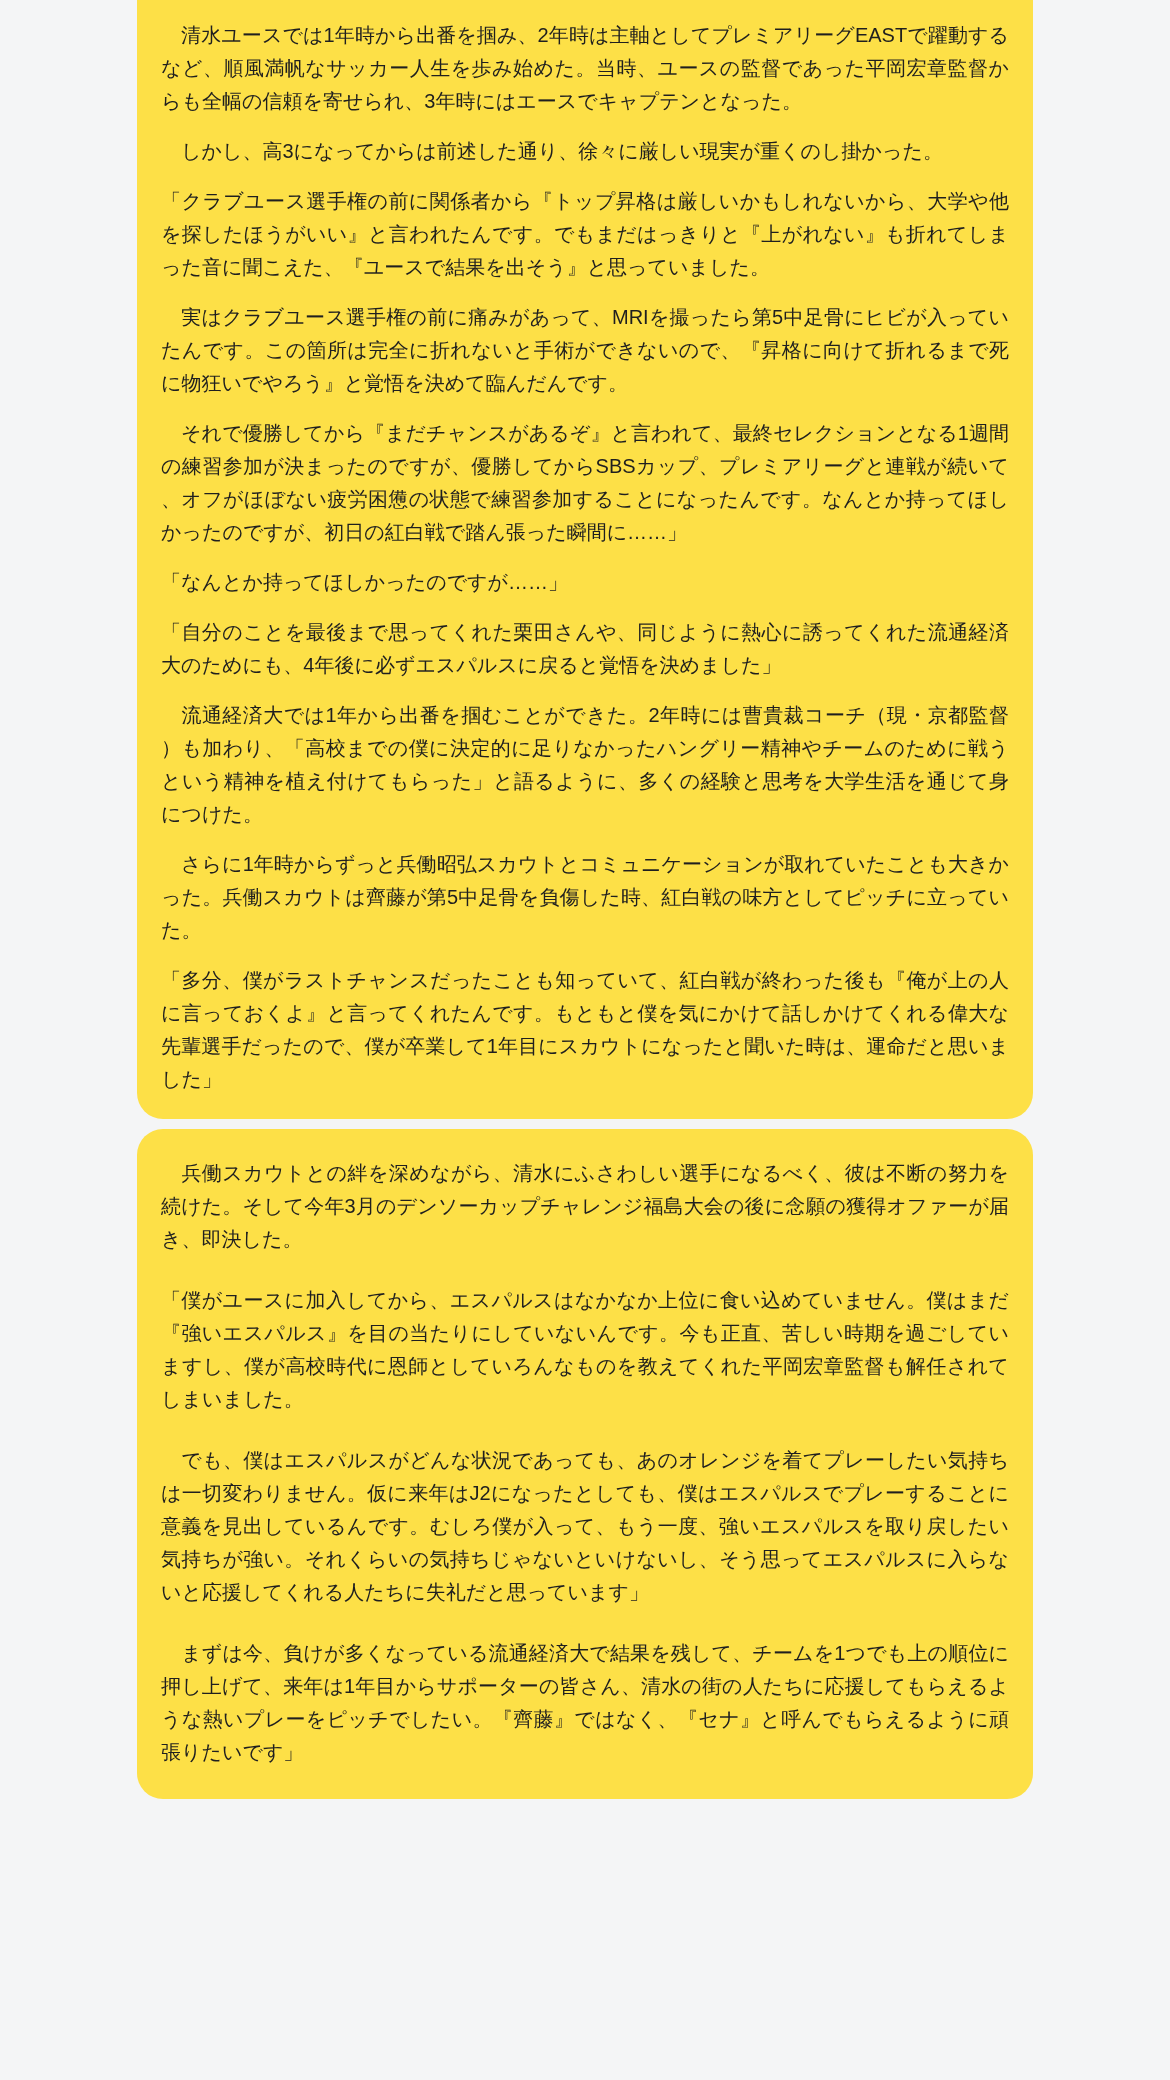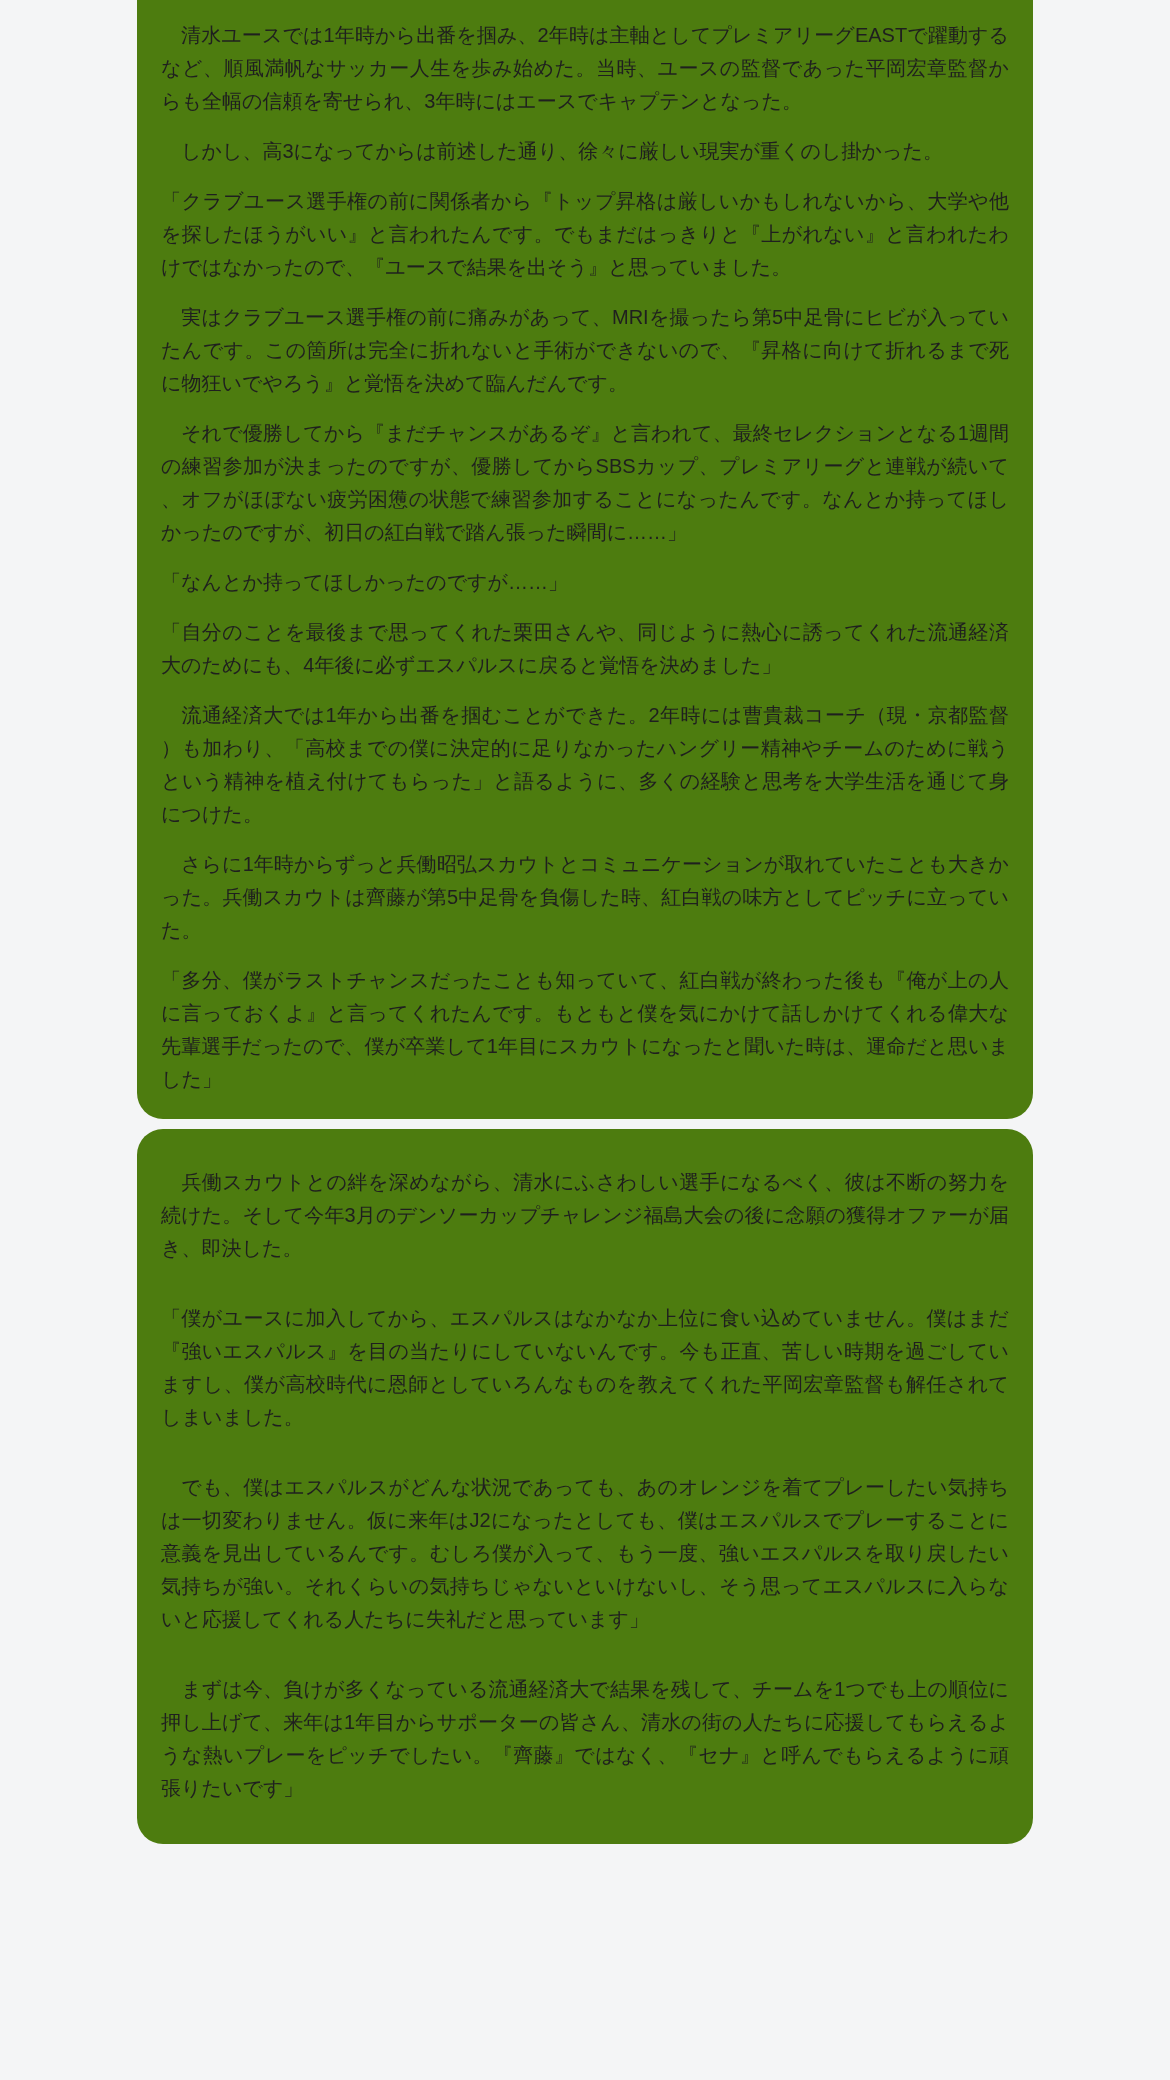--- a/index.html
+++ b/index.html
@@ -17,53 +17,53 @@
   .page {
     width: 1170px;
     height: 2080px;
     display: flex;
     flex-direction: column;
     align-items: center;
   }
   .card {
     box-sizing: border-box;
     width: 896px;
-    background: #4d7c0f;
+    background: #fde047;
     padding: 2px 24px 6px 24px;
   }
   .card-top {
     border-radius: 0 0 26px 26px;
   }
   .card-bottom {
     margin-top: 10px;
     border-radius: 26px;
     padding-top: 0;
     padding-bottom: 2px;
   }
   .card p {
     margin: 17px 0;
     font-size: 20px;
     line-height: 33px;
     text-align: justify;
     word-break: break-all;
     line-break: anywhere;
   }
   .card-bottom p {
-    margin: 37px 0;
+    margin: 28px 0;
   }
 </style>
 </head>
 <body>
 
 <div class="page">
 
   <section class="card card-top">
     <p>　清水ユースでは1年時から出番を掴み、2年時は主軸としてプレミアリーグEASTで躍動するなど、順風満帆なサッカー人生を歩み始めた。当時、ユースの監督であった平岡宏章監督からも全幅の信頼を寄せられ、3年時にはエースでキャプテンとなった。</p>
     <p>　しかし、高3になってからは前述した通り、徐々に厳しい現実が重くのし掛かった。</p>
-    <p>「クラブユース選手権の前に関係者から『トップ昇格は厳しいかもしれないから、大学や他を探したほうがいい』と言われたんです。でもまだはっきりと『上がれない』と言われたわけではなかったので、『ユースで結果を出そう』と思っていました。</p>
+    <p>「クラブユース選手権の前に関係者から『トップ昇格は厳しいかもしれないから、大学や他を探したほうがいい』と言われたんです。でもまだはっきりと『上がれない』も折れてしまった音に聞こえた、『ユースで結果を出そう』と思っていました。</p>
     <p>　実はクラブユース選手権の前に痛みがあって、MRIを撮ったら第5中足骨にヒビが入っていたんです。この箇所は完全に折れないと手術ができないので、『昇格に向けて折れるまで死に物狂いでやろう』と覚悟を決めて臨んだんです。</p>
     <p>　それで優勝してから『まだチャンスがあるぞ』と言われて、最終セレクションとなる1週間の練習参加が決まったのですが、優勝してからSBSカップ、プレミアリーグと連戦が続いて、オフがほぼない疲労困憊の状態で練習参加することになったんです。なんとか持ってほしかったのですが、初日の紅白戦で踏ん張った瞬間に……」</p>
     <p>「なんとか持ってほしかったのですが……」</p>
     <p>「自分のことを最後まで思ってくれた栗田さんや、同じように熱心に誘ってくれた流通経済大のためにも、4年後に必ずエスパルスに戻ると覚悟を決めました」</p>
     <p>　流通経済大では1年から出番を掴むことができた。2年時には曹貴裁コーチ（現・京都監督）も加わり、「高校までの僕に決定的に足りなかったハングリー精神やチームのために戦うという精神を植え付けてもらった」と語るように、多くの経験と思考を大学生活を通じて身につけた。</p>
     <p>　さらに1年時からずっと兵働昭弘スカウトとコミュニケーションが取れていたことも大きかった。兵働スカウトは齊藤が第5中足骨を負傷した時、紅白戦の味方としてピッチに立っていた。</p>
     <p>「多分、僕がラストチャンスだったことも知っていて、紅白戦が終わった後も『俺が上の人に言っておくよ』と言ってくれたんです。もともと僕を気にかけて話しかけてくれる偉大な先輩選手だったので、僕が卒業して1年目にスカウトになったと聞いた時は、運命だと思いました」</p>
   </section>
 
   <section class="card card-bottom">

